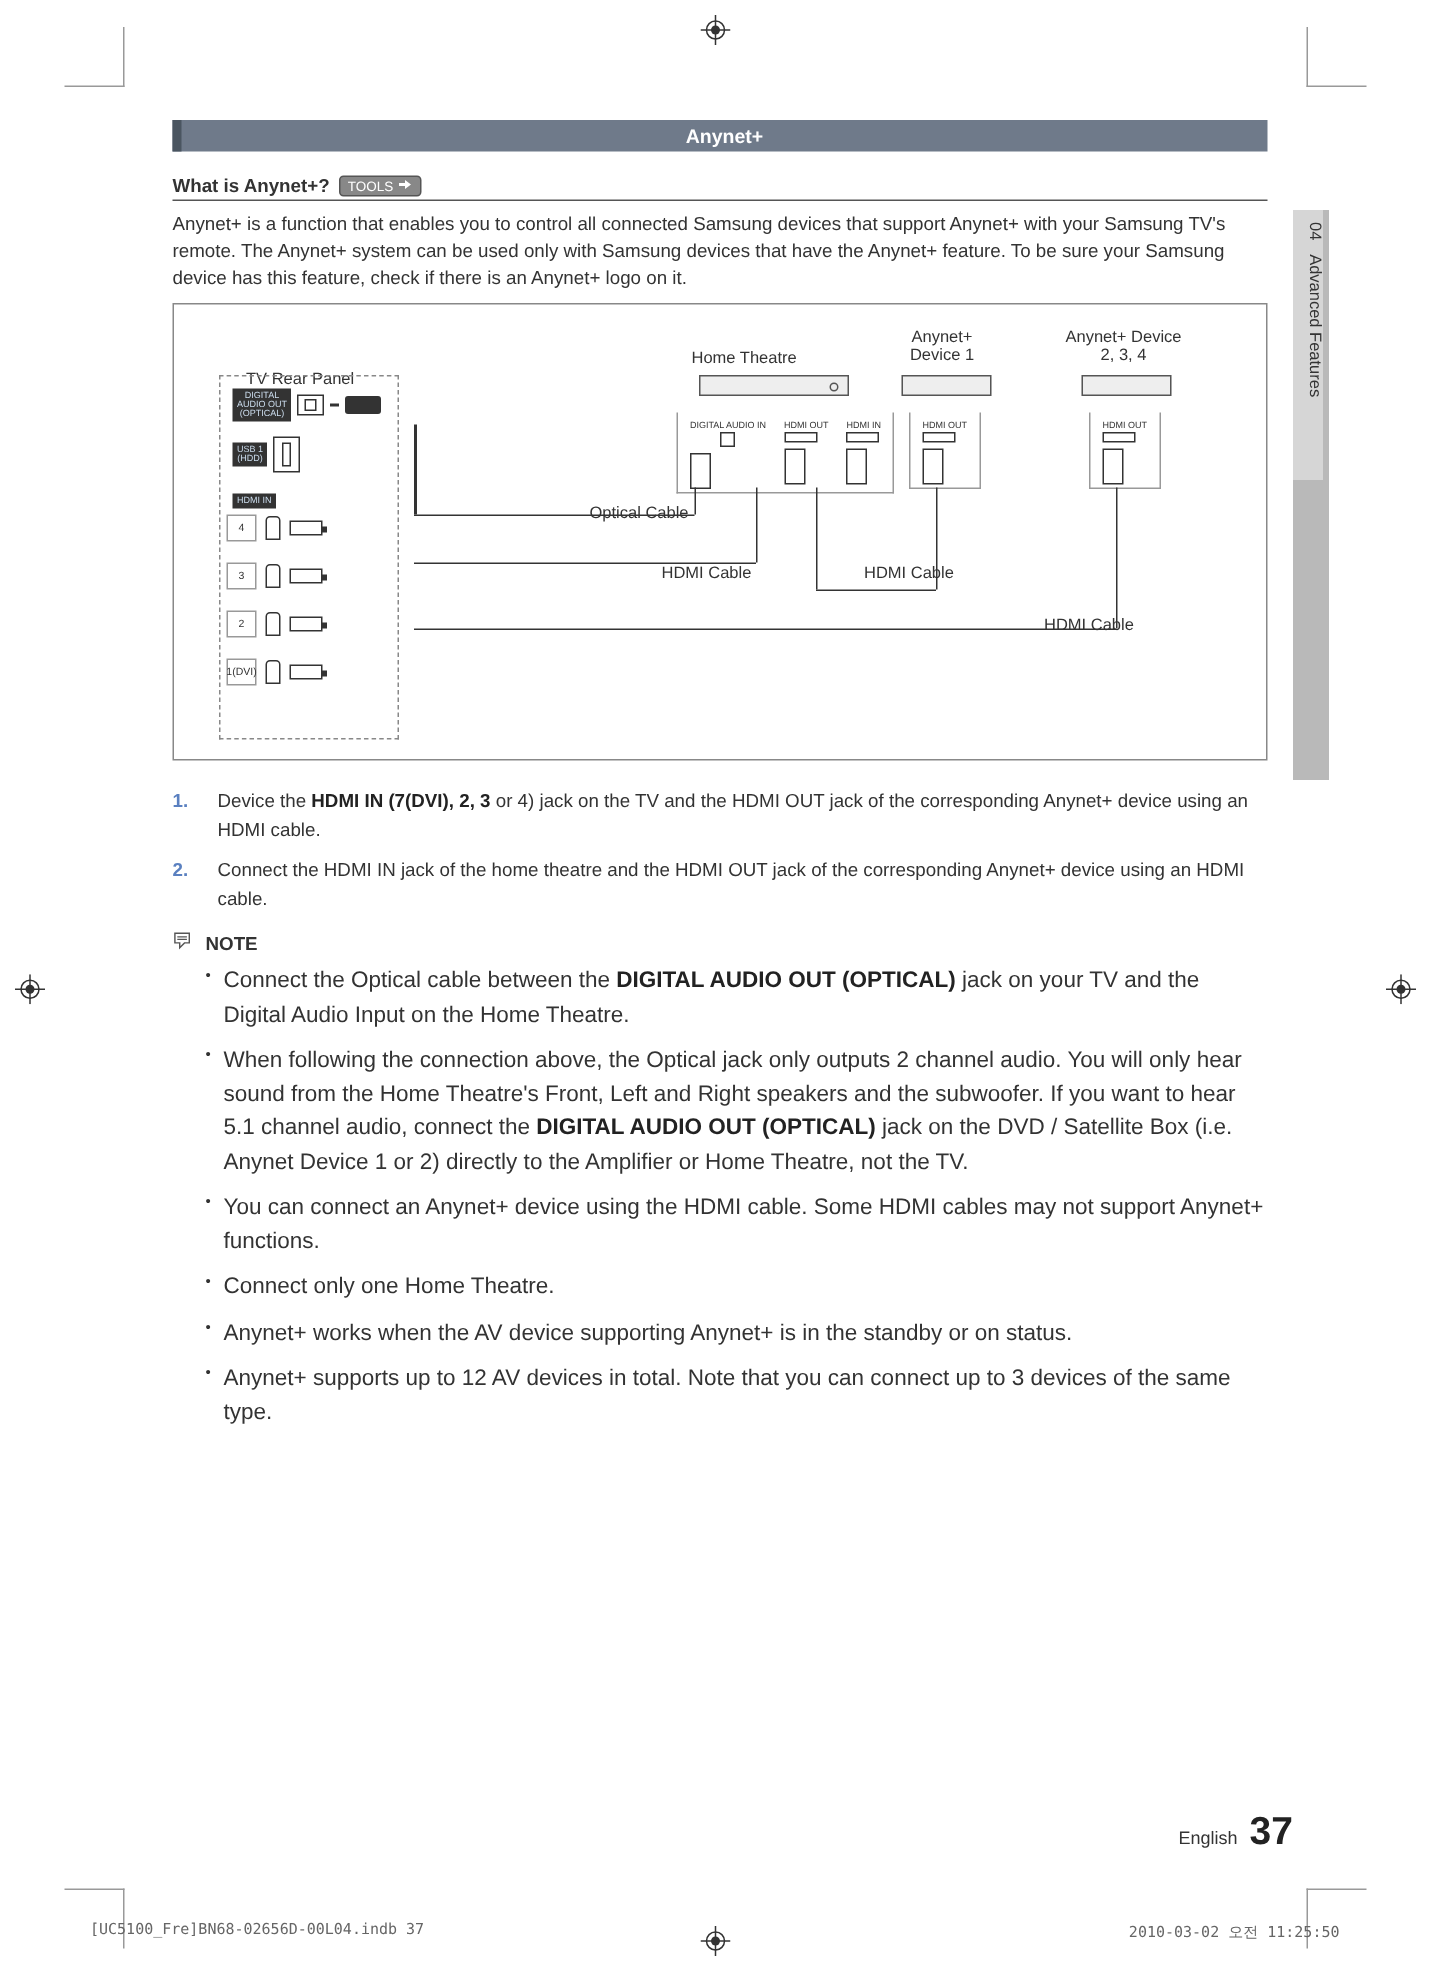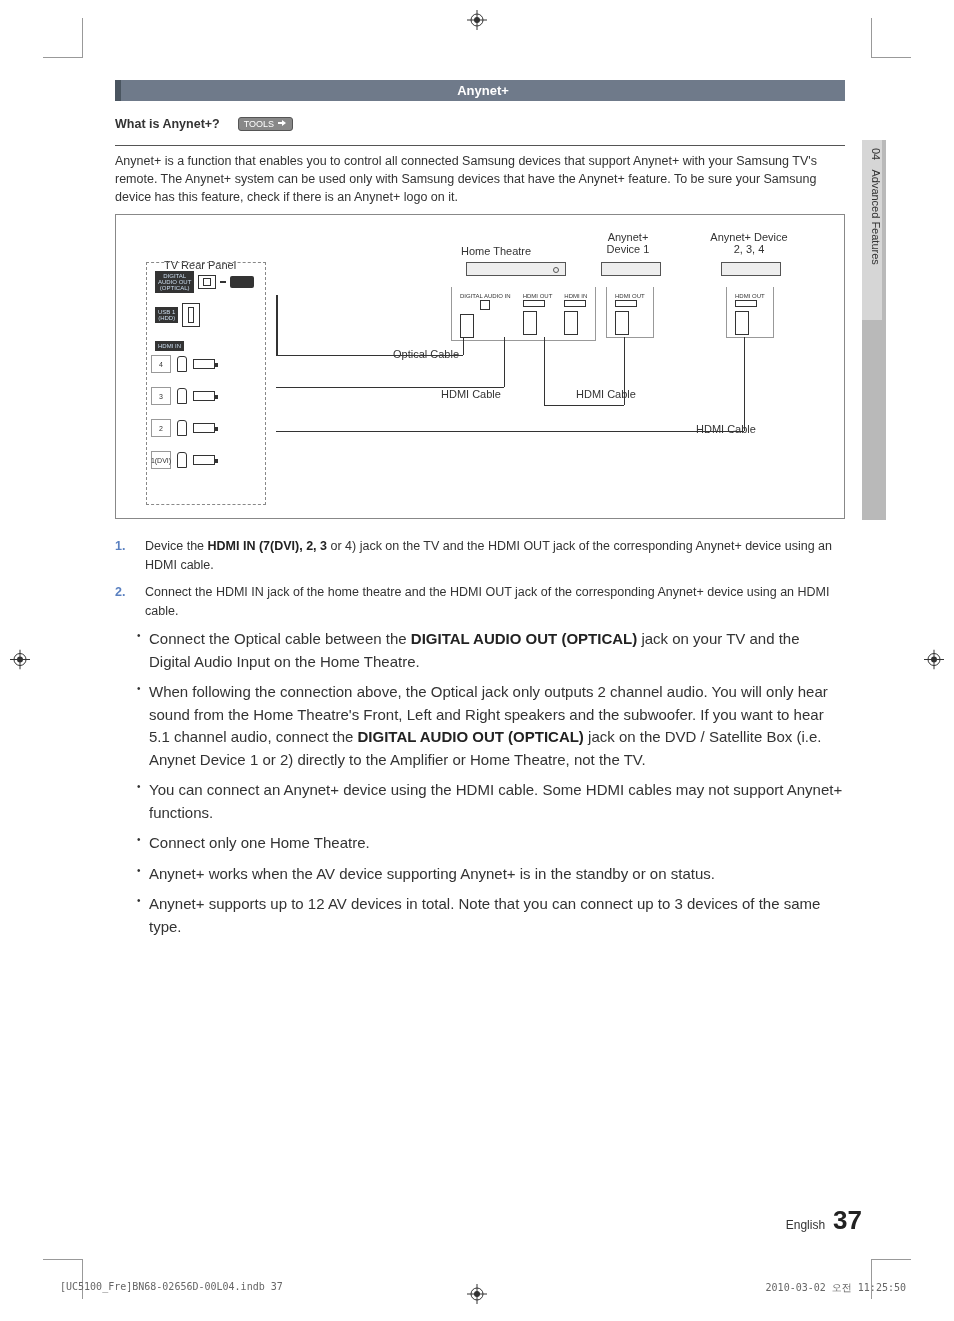--- a/index.html
+++ b/index.html
@@ -49,25 +49,25 @@
     font-weight: bold;
     text-align: center;
     padding: 3px 0;
     border-left: 6px solid #4a5560;
     font-size: 13px;
   }
   .h3 {
     font-weight: bold;
     font-size: 12.5px;
     border-bottom: 1px solid #555;
-    padding-bottom: 14px;
+    padding-bottom: 2px;
     margin-top: 16px;
     display: flex;
     align-items: flex-end;
-    gap: 18px;
+    gap: 6px;
   }
   .tools-badge {
     display: inline-flex;
     align-items: center;
     gap: 3px;
     background: #888;
     border: 1px solid #555;
     border-radius: 3px;
     color: #fff;
     font-size: 9px;
@@ -108,21 +108,21 @@
   ol.steps { margin-top:18px; padding-left:0; list-style:none; }
   ol.steps li { display:flex; gap:12px; margin-bottom:8px; line-height:1.5; }
   ol.steps .num { color:#5a80c0; font-weight:bold; min-width:18px; }
   .note-head { display:flex; align-items:center; gap:6px; margin-top:12px; font-weight:bold; font-size:12.5px; }
   .note-icon svg { width:16px; height:14px; }
   ul.notes { list-style:none; margin-top:6px; }
   ul.notes li { position:relative; padding-left:34px; margin-bottom:8px; line-height:1.5; font-size:15px; }
   ul.notes li::before { content:'\2022'; position:absolute; left:22px; top:0; font-size:10px; }
   .footer { position:absolute; bottom:85px; right:92px; font-size:12px; display:flex; align-items:baseline; gap:8px; }
   .page-num { font-size:26px; font-weight:bold; color:#222; }
-  .print-foot { position:absolute; bottom:26px; left:60px; right:48px; display:flex; justify-content:space-between; font-size:10px; color:#666; font-family: monospace, Arial; }
+  .print-foot { position:absolute; bottom:26px; left:60px; right:61px; display:flex; justify-content:space-between; font-size:10px; color:#666; font-family: monospace, Arial; }
   b { font-weight:bold; color:#222; }
 </style>
 </head>
 <body>
 
 <div class="crop-top-left"></div>
 <div class="crop-top-right"></div>
 <div class="crop-bot-left"></div>
 <div class="crop-bot-right"></div>
 
@@ -287,20 +287,28 @@
     <li>
       <span class="num">1.</span>
       <span><span>Device the </span><b>HDMI IN (7(DVI), 2, 3</b><span> or 4) jack on the TV and the HDMI OUT jack of the corresponding Anynet+ device using an HDMI cable.</span></span>
     </li>
     <li>
       <span class="num">2.</span>
       <span>Connect the HDMI IN jack of the home theatre and the HDMI OUT jack of the corresponding Anynet+ device using an HDMI cable.</span>
     </li>
   </ol>
 
+  <div class="note-head">
+    <span class="note-icon"><svg viewBox="0 0 20 16">
+          <path d="M2 2 L14 2 L14 10 L10 10 L6 14 L6 10 L2 10 Z" fill="none" stroke="#555" stroke-width="1.2"></path>
+          <line x1="4" y1="5" x2="12" y2="5" stroke="#555"></line>
+          <line x1="4" y1="7" x2="12" y2="7" stroke="#555"></line>
+        </svg></span>
+    <span>NOTE</span>
+  </div>
 
   <ul class="notes">
     <li><span>Connect the Optical cable between the </span><b>DIGITAL AUDIO OUT (OPTICAL)</b><span> jack on your TV and the Digital Audio Input on the Home Theatre.</span></li>
     <li><span>When following the connection above, the Optical jack only outputs 2 channel audio. You will only hear sound from the Home Theatre's Front, Left and Right speakers and the subwoofer. If you want to hear 5.1 channel audio, connect the </span><b>DIGITAL AUDIO OUT (OPTICAL)</b><span> jack on the DVD / Satellite Box (i.e. Anynet Device 1 or 2) directly to the Amplifier or Home Theatre, not the TV.</span></li>
     <li>You can connect an Anynet+ device using the HDMI cable. Some HDMI cables may not support Anynet+ functions.</li>
     <li>Connect only one Home Theatre.</li>
     <li>Anynet+ works when the AV device supporting Anynet+ is in the standby or on status.</li>
     <li>Anynet+ supports up to 12 AV devices in total. Note that you can connect up to 3 devices of the same type.</li>
   </ul>
 

